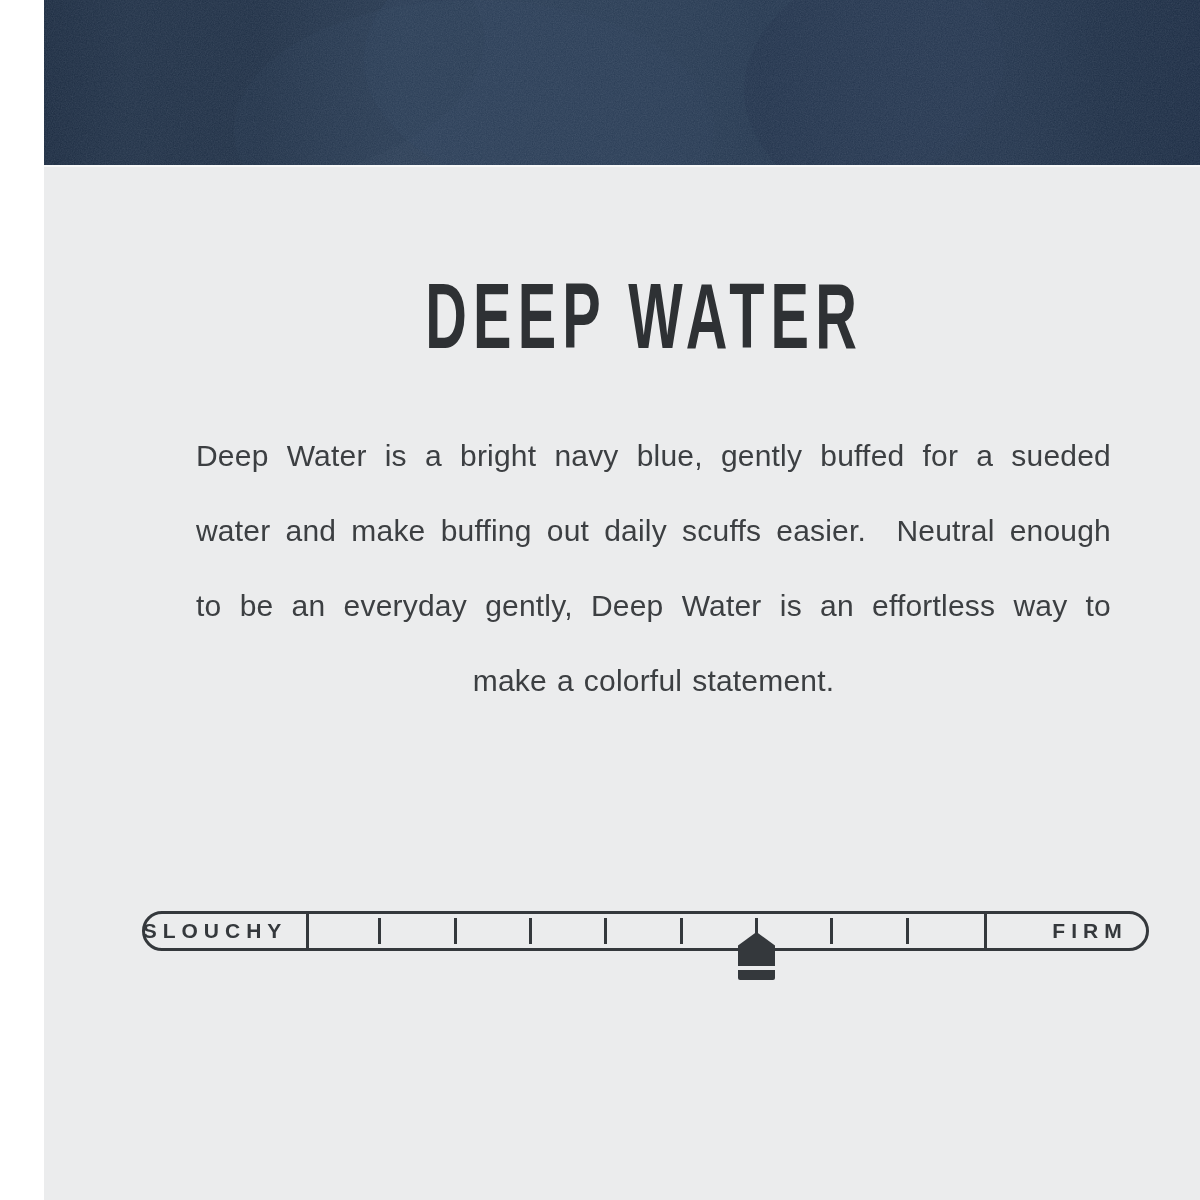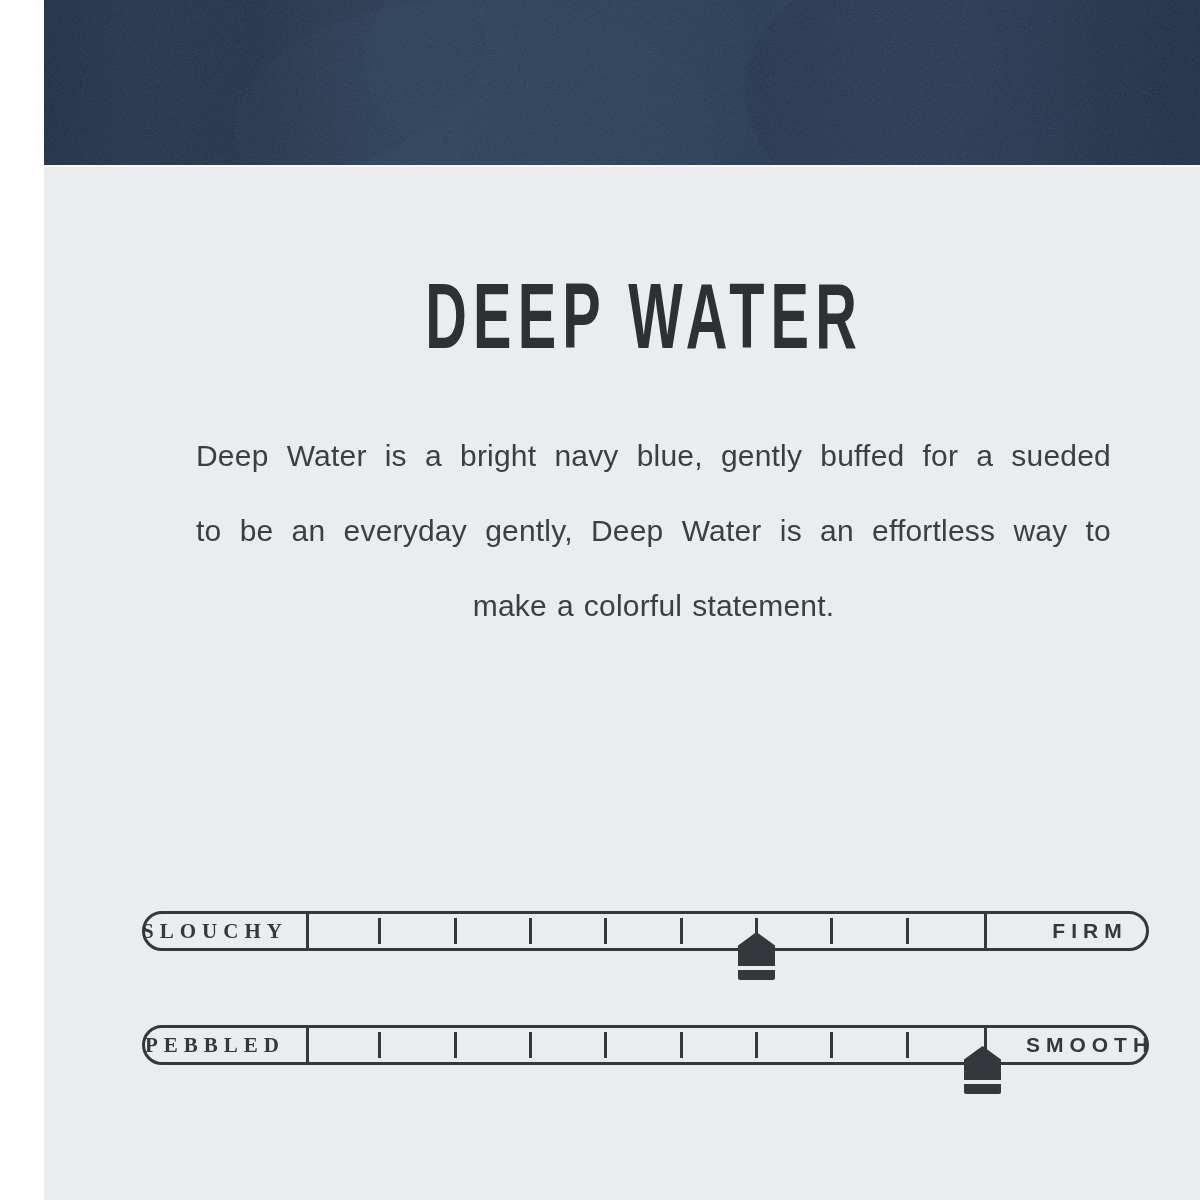--- a/index.html
+++ b/index.html
@@ -46,21 +46,21 @@
   .slider.firmness{top:911px;}
   .slider.texture{top:1025px;}
   .slider .divider{position:absolute;top:0;bottom:0;width:3px;background:#34383c;}
   .slider .divider.d1{left:161px;}
   .slider .divider.d2{left:839px;}
   .slider .cap-label{
     position:absolute;top:0;bottom:0;display:flex;align-items:center;justify-content:center;
     font-size:21px;font-weight:bold;letter-spacing:6px;color:#34383c;
     text-indent:6px; 
   }
-  .slider .cap-label.left{left:0;width:134px;font-family:Liberation Serif, serif;}
+  .slider .cap-label.left{left:0;width:134px;}
   .slider .cap-label.right{left:883px;right:0;}
   .slider .tick{position:absolute;top:4px;height:26px;width:3px;background:#34383c;}
 
   .marker{position:absolute;width:37px;top:18px;}
   .marker .pent{
     width:37px;height:34px;background:#34383c;
     clip-path:polygon(50% 0,100% 40%,100% 100%,0 100%,0 40%);
   }
   .marker .gap{width:37px;height:4px;}
   .marker .base{width:37px;height:10px;background:#34383c;border-radius:0 0 2px 2px;}
@@ -99,20 +99,21 @@
     </svg>
   </div>
   <div class="banner-seam"></div>
 
   <div class="title-wrap">
     <span class="title-text">DEEP WATER</span>
   </div>
 
   <div class="desc">
     <div class="line">Deep Water is a bright navy blue, gently buffed for a sueded</div>
+    <div class="line">water and make buffing out daily scuffs easier.  Neutral enough</div>
     <div class="line">to be an everyday gently, Deep Water is an effortless way to</div>
     <div class="line last">make a colorful statement.</div>
   </div>
 
   <div class="slider firmness">
     <div class="divider d1"></div>
     <div class="divider d2"></div>
     <div class="cap-label left">SLOUCHY</div>
     <div class="cap-label right">FIRM</div>
   <div class="tick" style="left: 233.333px;"></div>
@@ -123,33 +124,14 @@
       <div class="tick" style="left: 610px;"></div>
       <div class="tick" style="left: 685.333px;"></div>
       <div class="tick" style="left: 760.667px;"></div>
       <div class="marker" style="left: 593px;">
         <div class="pent"></div>
         <div class="gap"></div>
         <div class="base"></div>
       </div>
     </div>
 
-  <div class="slider texture">
-    <div class="divider d1"></div>
-    <div class="divider d2"></div>
-    <div class="cap-label left">PEBBLED</div>
-    <div class="cap-label right">SMOOTH</div>
-  <div class="tick" style="left: 233.333px;"></div>
-      <div class="tick" style="left: 308.667px;"></div>
-      <div class="tick" style="left: 384px;"></div>
-      <div class="tick" style="left: 459.333px;"></div>
-      <div class="tick" style="left: 534.667px;"></div>
-      <div class="tick" style="left: 610px;"></div>
-      <div class="tick" style="left: 685.333px;"></div>
-      <div class="tick" style="left: 760.667px;"></div>
-      <div class="marker" style="left: 819px;">
-        <div class="pent"></div>
-        <div class="gap"></div>
-        <div class="base"></div>
-      </div>
-    </div>
 
 </div>
 
 </body></html>

